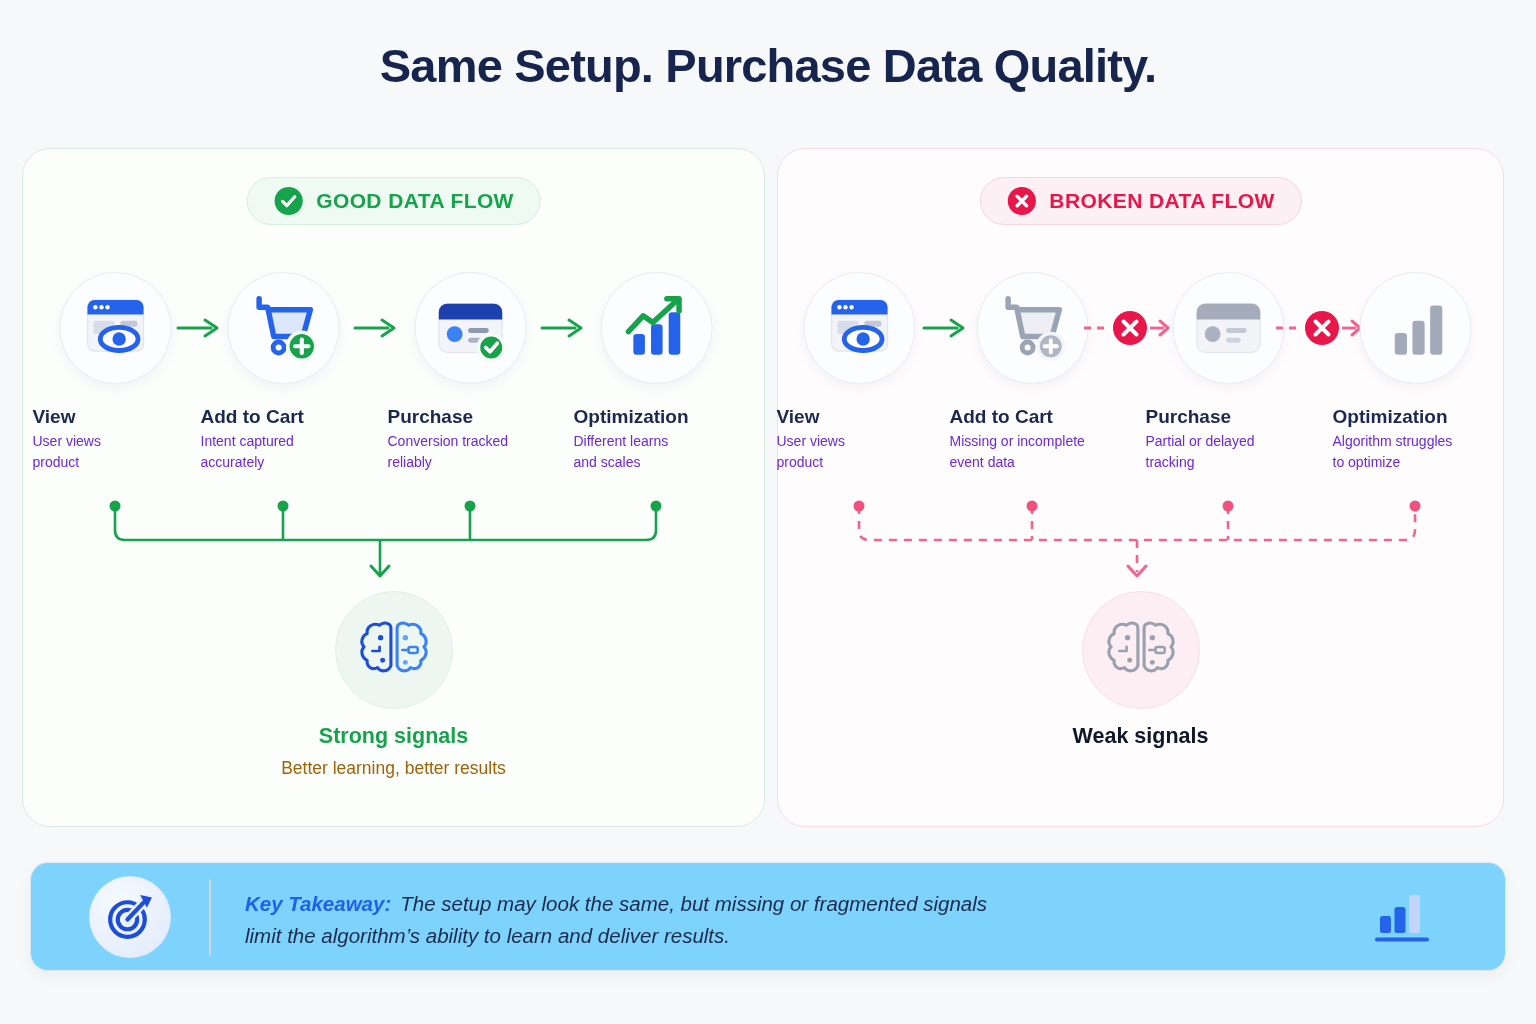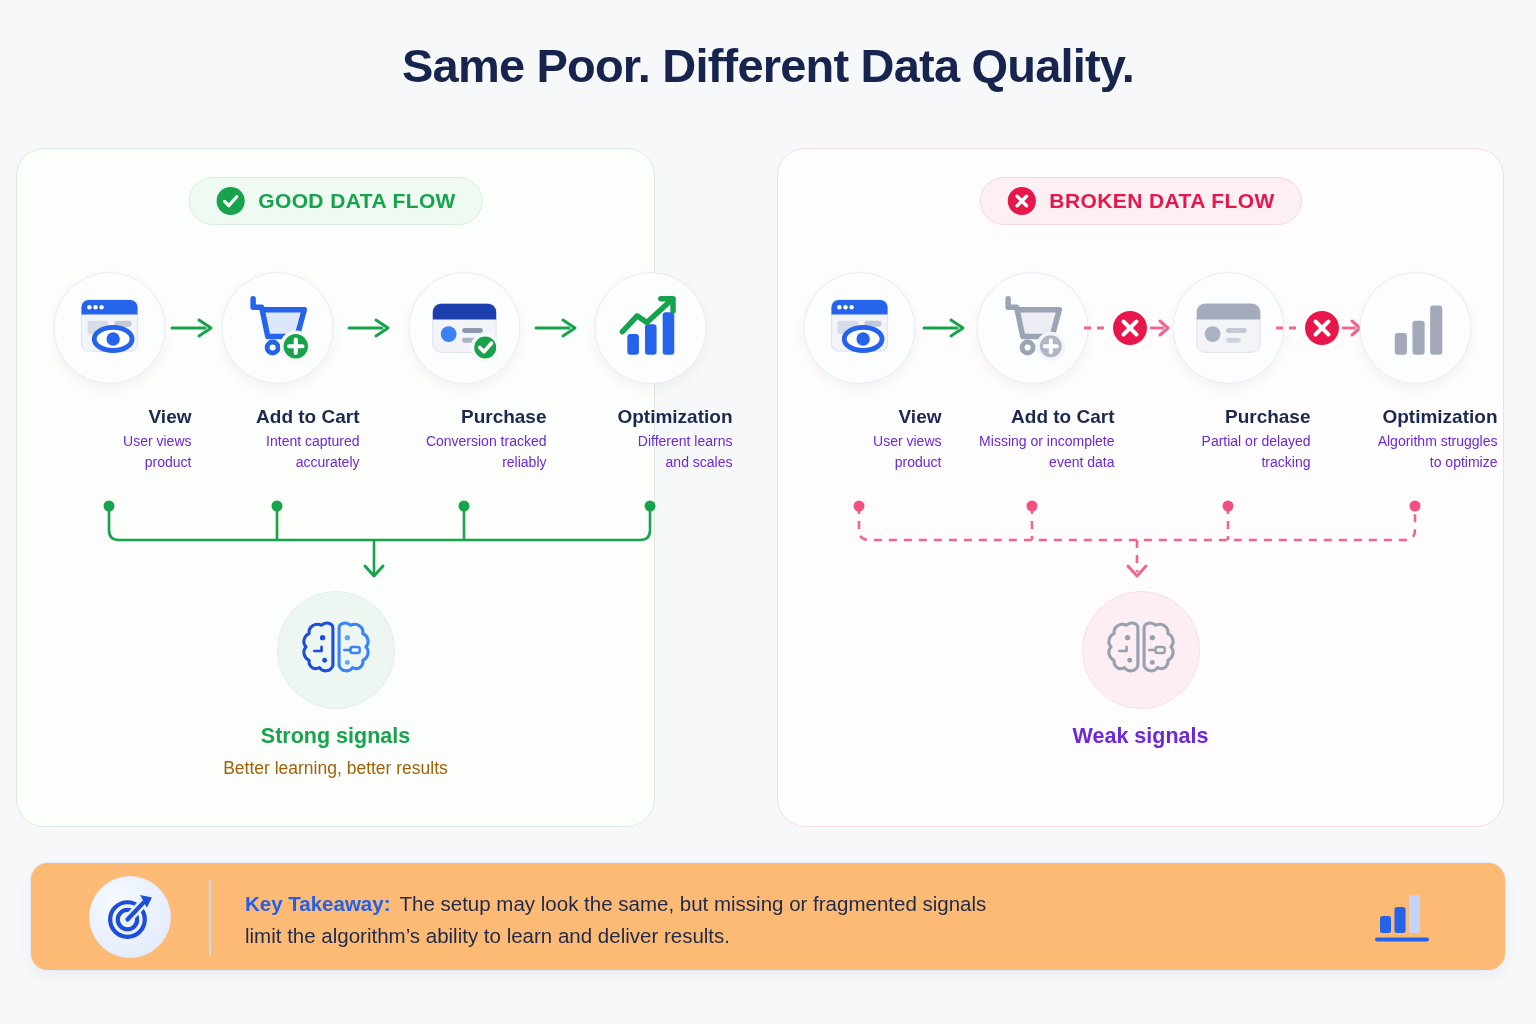--- a/index.html
+++ b/index.html
@@ -11,36 +11,36 @@
     overflow:hidden;
     color:#1b2950;
   }
   .page-title {
     position:absolute; top:38px; left:0; width:100%;
     text-align:center; font-size:47px; font-weight:700;
     letter-spacing:-0.8px; color:#17254e;
   }
   
   .panel { position:absolute; top:148px; height:679px; border-radius:28px; background:#fdfefd; }
-  .panel.good   { left:16px;  width:639px; border:1.5px solid #d9ecdf; background:#fcfefc; }
+  .panel.good   { left:22px;  width:743px; border:1.5px solid #d9ecdf; background:#fcfefc; }
   .panel.broken { left:777px; width:727px; border:1.5px solid #f6dbe2; background:#fffcfd; }
 
   .badge {
     position:absolute; top:28px; left:50%; transform:translateX(-50%);
     height:48px; display:flex; align-items:center; gap:13px;
     padding:0 26px; border-radius:26px; white-space:nowrap;
   }
   .badge.good-badge   { background:#eefaf2; border:1.5px solid #d5eedd; }
   .badge.broken-badge { background:#fdf0f4; border:1.5px solid #f8d5de;text-align:right; }
   .badge-label { font-size:21px; font-weight:700; letter-spacing:0.4px; }
   .good-badge   .badge-label { color:#17a34c; }
   .broken-badge .badge-label { color:#e7174b; }
   .badge-icon { width:30px; height:30px; display:block; }
 
-  .step { position:absolute; top:123px; width:165px; transform:translateX(-50%); text-align:right; }
+  .step { position:absolute; top:123px; width:165px; transform:translateX(-50%); text-align:left; }
   .circle {
     width:112px; height:112px; border-radius:50%; margin:0 auto;
     background:#fcfdfe; border:1.5px solid #e7ecf3;
     box-shadow:0 5px 12px rgba(30,50,90,.05);
     display:flex; align-items:center; justify-content:center;
   }
   .circle svg { width:78px; height:78px; }
   .step-title { margin-top:22px; font-size:19px; font-weight:700; color:#1b2950; }
   .step-desc  { margin-top:3px; font-size:14px; line-height:1.48; color:#6d28d9; white-space:pre-line; }
 
@@ -53,46 +53,47 @@
     position:absolute; top:442px; left:50%; transform:translateX(-50%);
     width:118px; height:118px; border-radius:50%;
     display:flex; align-items:center; justify-content:center;
   }
   .good   .brain-circle { background:#edf6f0; border:1px solid #e0f0e7; }
   .broken .brain-circle { background:#fceef2; border:1px solid #f8dfe7; }
   .brain-circle svg { width:72px; height:66px; }
 
   .signal-title { position:absolute; top:575px; width:100%; text-align:center; font-size:21.5px; font-weight:700; }
   .good   .signal-title { color:#17a34c; }
-  .broken .signal-title { color:#6d28d9; }
+  .broken .signal-title { color:#0f172a; }
   .signal-desc { position:absolute; top:609px; width:100%; text-align:center; font-size:17.5px; color:#a16207; }
 
   
   .footer {
     position:absolute; left:30px; top:862px; width:1476px; height:109px;
-    background:#fdba74; border:1.5px solid #e1e8f7; border-radius:18px;
+    background:#7dd3fc; border:1.5px solid #e1e8f7; border-radius:18px;
     box-shadow:0 6px 14px rgba(40,60,110,.05);
+    font-style:italic;
   }
   .target-badge {
     position:absolute; left:58px; top:13px; width:82px; height:82px; border-radius:50%;
     background:radial-gradient(circle at 35% 30%, #f6faff, #dfe9fb);
     border:1px solid #e4ebfa;
     display:flex; align-items:center; justify-content:center;
   }
   .target-badge svg { width:54px; height:54px; }
   .footer-divider { position:absolute; left:178px; top:16px; width:2px; height:77px; background:#ccd6ec; border-radius:1px; }
   .takeaway { position:absolute; left:214px; top:25px; width:810px; font-size:20.5px; line-height:32px; color:#1e2a4c; }
   .takeaway-label { font-weight:700; color:#2160ea; margin-right:9px; }
   .takeaway-text { white-space:pre-line; }
   .footer-chart { position:absolute; left:1340px; top:25px; width:64px; height:60px; }
 </style>
 </head>
 <body>
 
-<h1 class="page-title">Same Poor. Different Data Quality.</h1>
+<h1 class="page-title">Same Setup. Purchase Data Quality.</h1>
 
 <section class="panel good">
 
   <div class="badge good-badge">
     <svg class="badge-icon" viewBox="0 0 32 32">
       <circle cx="16" cy="16" r="15" fill="#17a34c"></circle>
       <path d="M9.5 16.5 L14 21 L22.5 11.5" stroke="#fff" stroke-width="3.4" fill="none" stroke-linecap="round" stroke-linejoin="round"></path>
     </svg>
     <span class="badge-label">GOOD DATA FLOW</span>
   </div>

